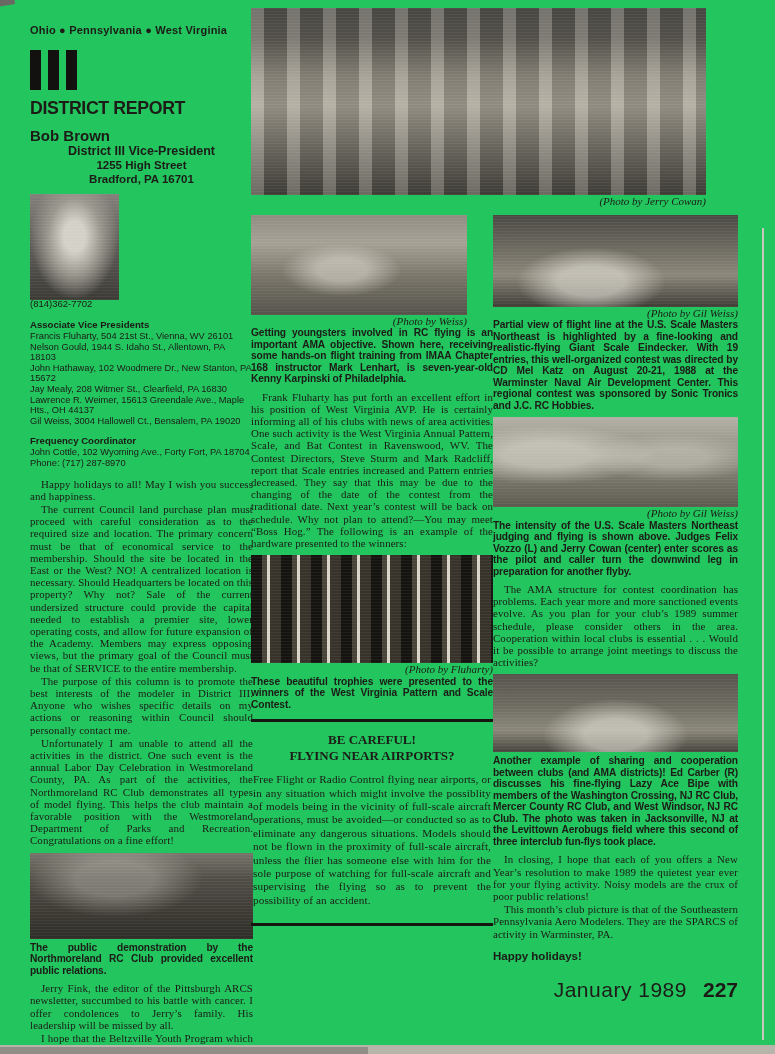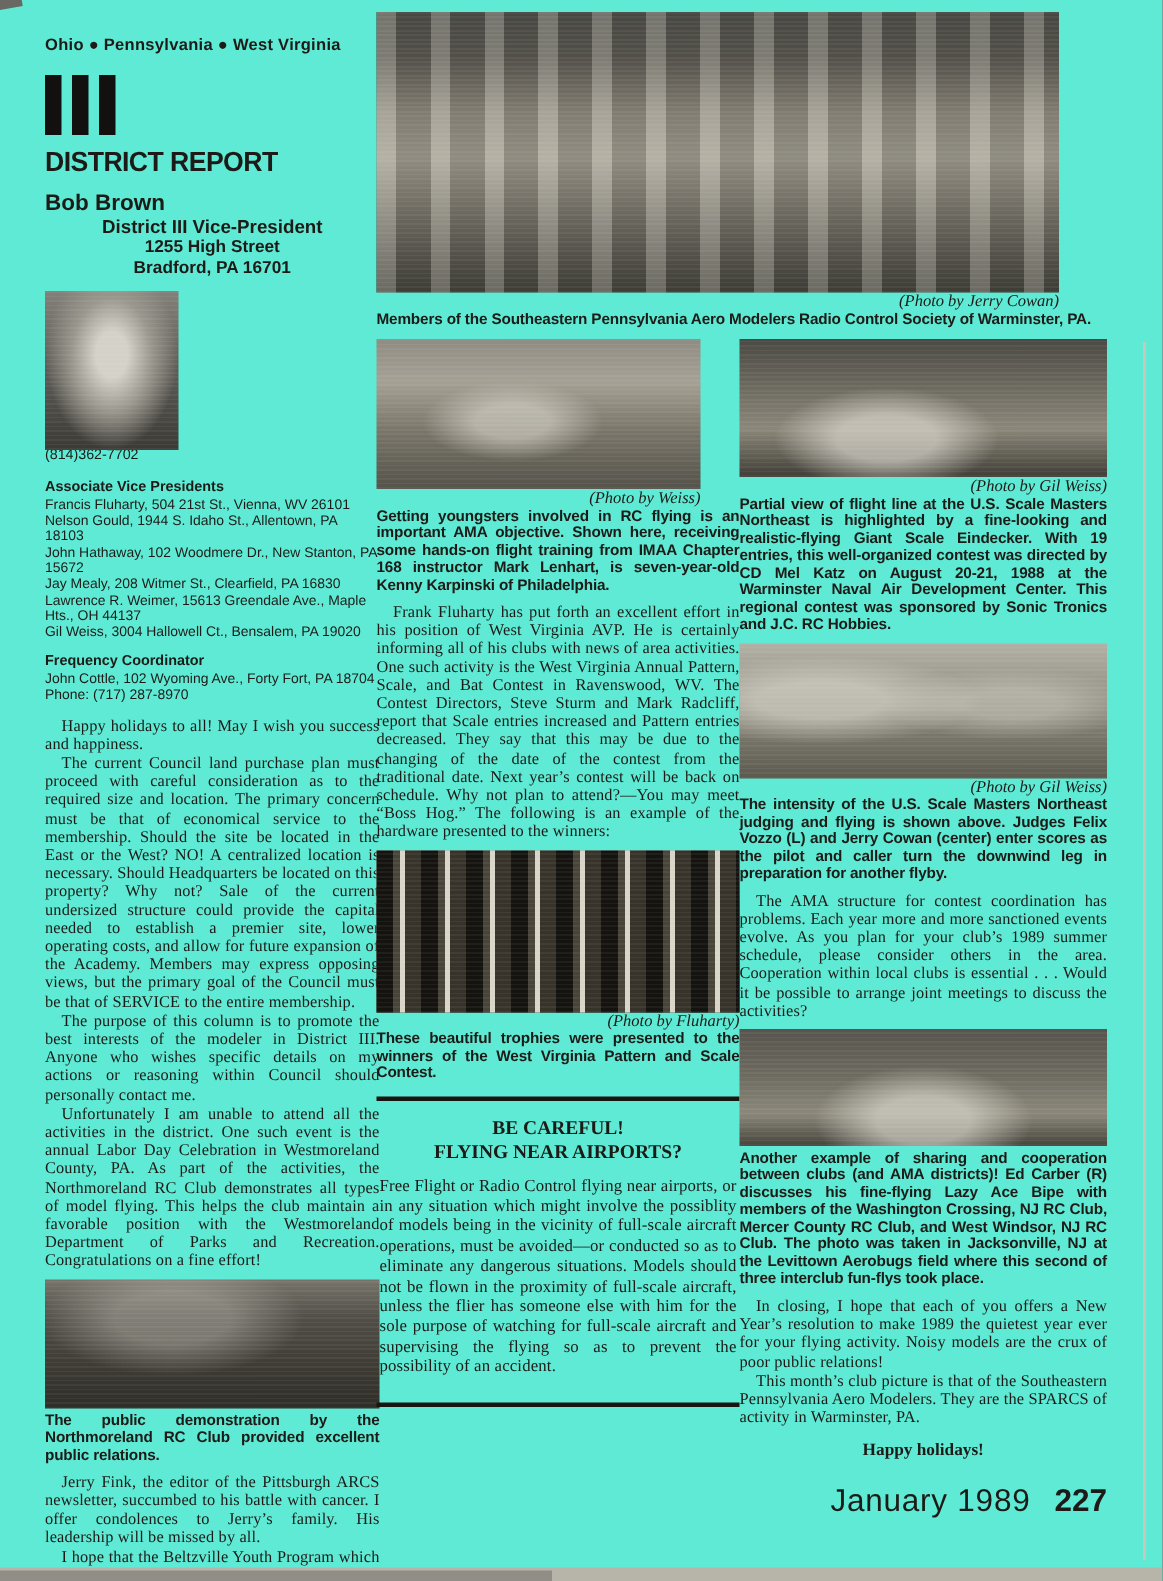--- a/index.html
+++ b/index.html
@@ -1,19 +1,19 @@
 <!DOCTYPE html>
 <html><head>
 <meta charset="utf-8">
 <style>
   * { margin:0; padding:0; box-sizing:border-box; }
   html,body { background:#777; }
   .page {
     position:relative; width:775px; height:1054px; margin:0 auto;
-    background:#5eead4; overflow:hidden; color:#1d1b17;
+    background:#22c55e; overflow:hidden; color:#1d1b17;
     font-family:"Liberation Serif", serif;
   }
   
   .col-left  { position:absolute; left:30px;  top:24px; width:223px; }
   .main-right{ position:absolute; left:251px; top:8px;  width:497px; }
   .two-cols  { display:flex; margin-top:7px; }
   .col-mid   { width:242px; }
   .col-right { width:245px; }
 
   
@@ -78,22 +78,22 @@
   .figure { margin-top:6px; }
 
   
   .airport-box { margin-top:9px; border-top:3px solid #17150f; border-bottom:3px solid #17150f;
                  padding:10px 2px 16px; }
   .airport-heading { font-weight:bold; font-size:13px; line-height:16px; text-align:center;
                      margin-bottom:9px; }
   .airport-body { font-size:11.2px; line-height:13.4px; text-align:justify; letter-spacing:.1px; }
 
   
-  .closing-line { font-weight:bold; font-size:11.5px; text-align:center; margin-top:10px;
-                  font-family:Liberation Serif, serif; }
+  .closing-line { font-weight:bold; font-size:11.5px; margin-top:10px;
+                  font-family:Liberation Sans, sans-serif; }
   .footer-line { margin-top:16px; text-align:right; font-family:"Liberation Sans", sans-serif;
                  white-space:nowrap; }
   .footer-issue { font-size:21px; letter-spacing:.5px; }
   .footer-page  { font-size:21px; font-weight:bold; margin-left:16px; }
 
   
   .edge-line { position:absolute; left:762px; top:228px; width:2px; height:812px; background:#c9c6bb; }
   .bottom-strip { position:absolute; left:0; top:1045px; width:775px; height:9px; background:#b7b4aa; }
   .bottom-strip-dark { position:absolute; left:0; top:1047px; width:368px; height:7px; background:#908e86; }
   .corner-mark { position:absolute; left:0; top:0; width:18px; height:7px; background:#6a6862;
@@ -151,21 +151,20 @@
 
     <div class="para">Jerry Fink, the editor of the Pittsburgh ARCS newsletter, succumbed to his battle with cancer. I offer condolences to Jerry’s family. His leadership will be missed by all.</div>
     <div class="para">I hope that the Beltzville Youth Program which I featured in the November column will generate additional interest in assisting today’s children. This month I would like to introduce you to two of District III’s youngsters . . . Keep ’em flyin’, KIDS!</div>
 
   </div>
 
   <div class="main-right">
     <div>
       <div class="photo ph-group" style="width:455px;height:187px;"></div>
       <div class="credit" style="width:455px;">(Photo by Jerry Cowan)</div>
-      <div class="caption">Members of the Southeastern Pennsylvania Aero Modelers Radio Control Society of Warminster, PA.</div>
     </div>
 
     <div class="two-cols">
 
       <div class="col-mid">
         <div class="figure" style="margin-top:0;">
           <div class="photo ph-kid" style="width:216px;height:100px;"></div>
           <div class="credit" style="width:216px;">(Photo by Weiss)</div>
           <div class="caption">Getting youngsters involved in RC flying is an important AMA objective. Shown here, receiving some hands-on flight training from IMAA Chapter 168 instructor Mark Lenhart, is seven-year-old Kenny Karpinski of Philadelphia.</div>
         </div>

